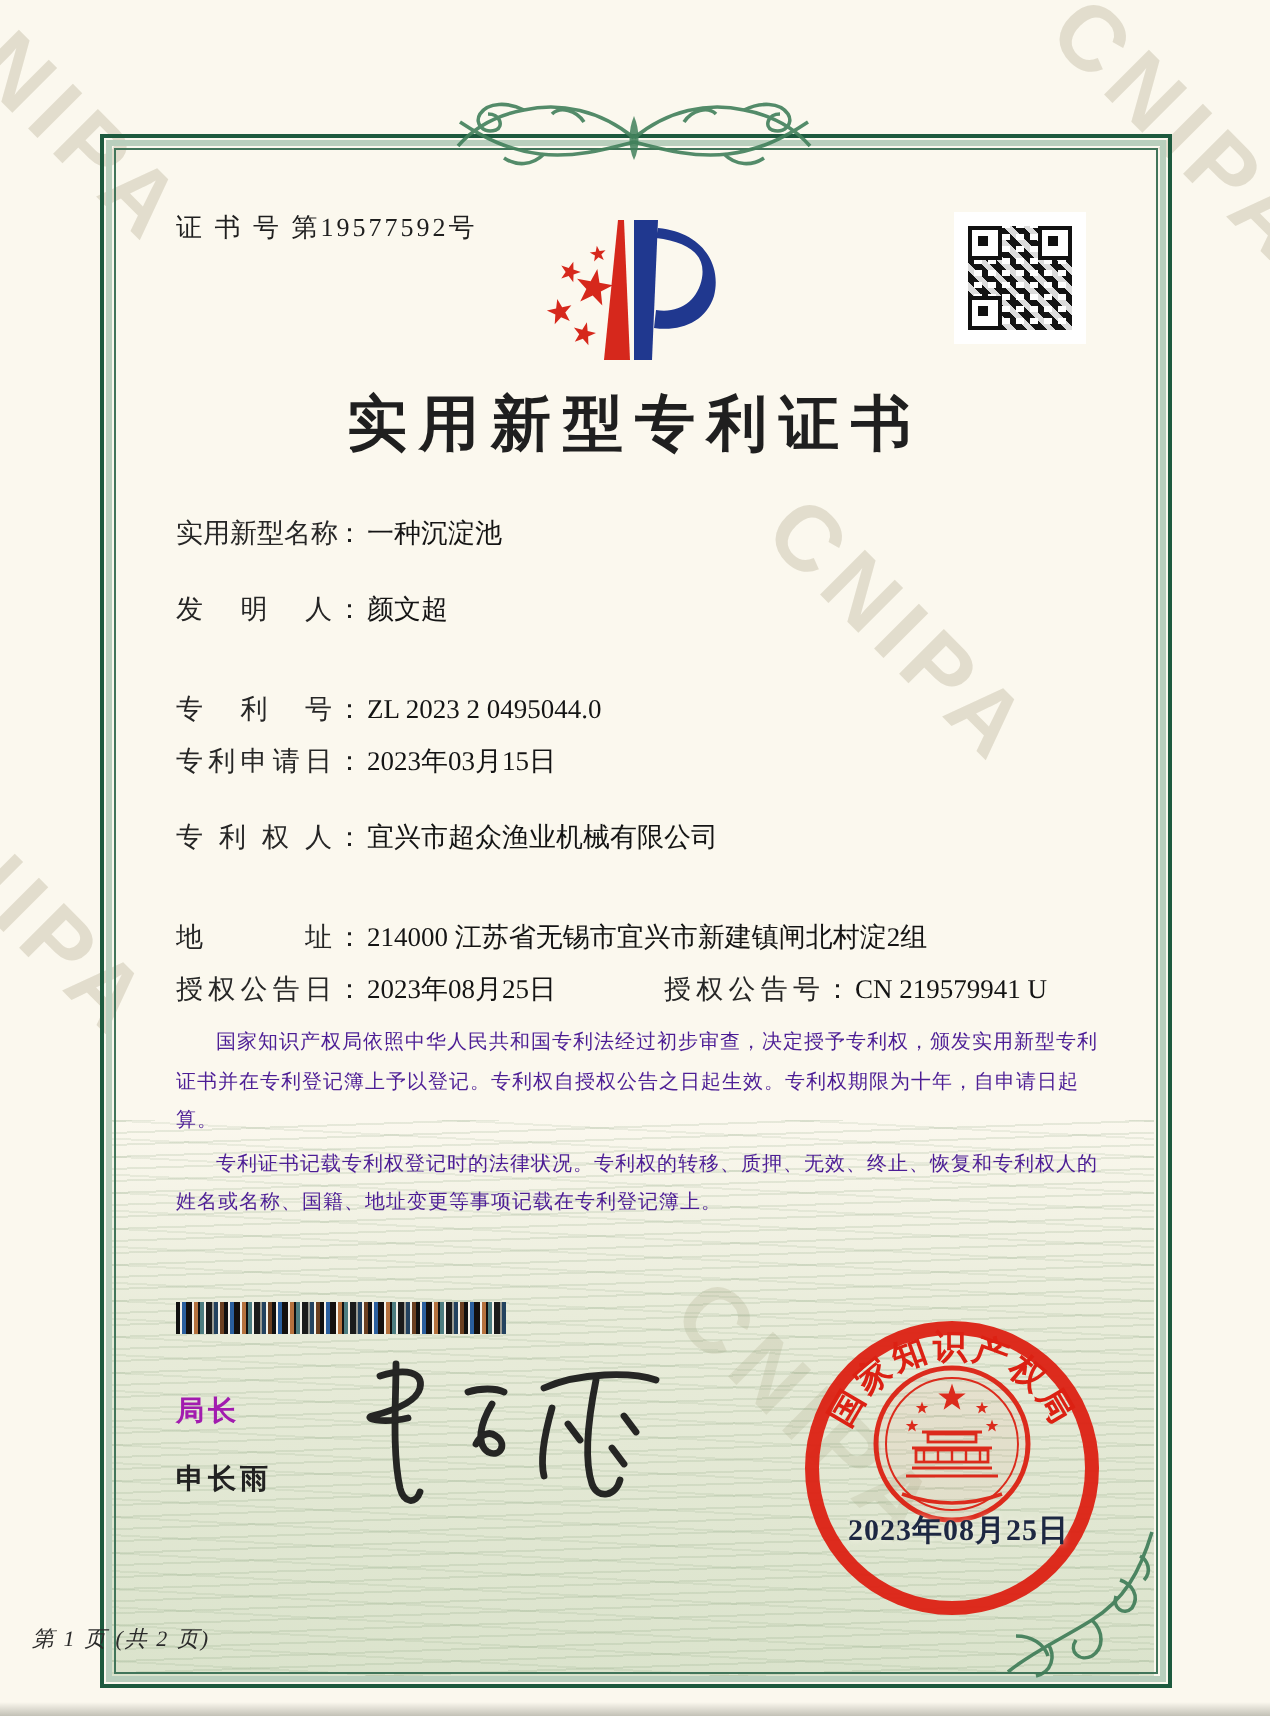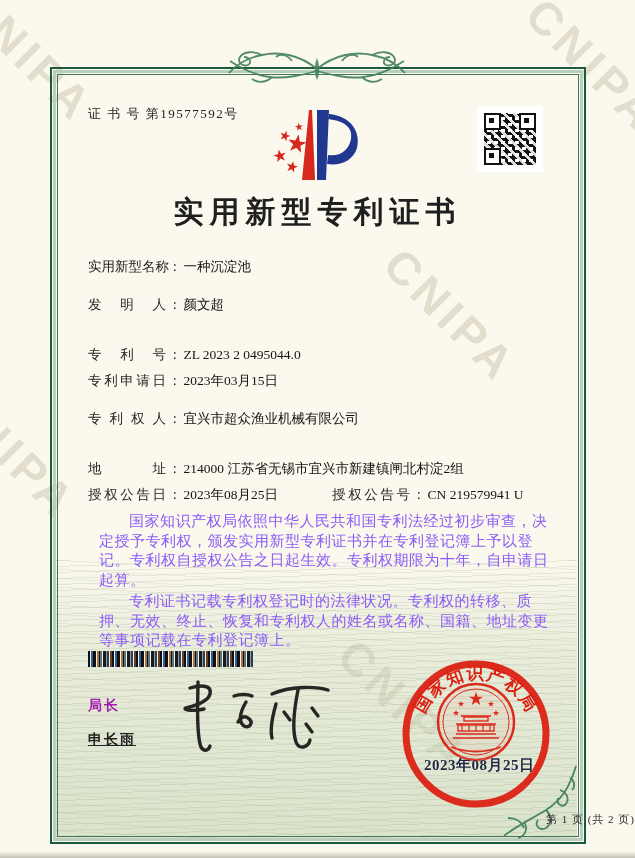--- a/index.html
+++ b/index.html
@@ -45,42 +45,42 @@
          font-size:30px;font-weight:700;letter-spacing:6px;z-index:2;}
 
   .row{position:absolute;left:88px;width:480px;font-size:13.5px;z-index:2;white-space:nowrap;}
   .flabel{display:inline-block;width:78px;text-align:justify;text-align-last:justify;
           vertical-align:top;color:#262626;}
   .colon{margin:0 2px 0 2px;}
   .fvalue{color:#141414;text-align:center;}
   .pair2{position:absolute;left:244px;top:0;}
 
   .paras{position:absolute;left:88px;top:512px;width:464px;z-index:2;}
-  .paras p{margin:0 0 2px 11px;font-size:15px;line-height:19.5px;text-indent:2em;
-           color:#8b5cf6;letter-spacing:0.5px;}
+  .paras p{margin:0 0 2px 0;font-size:10px;line-height:19.5px;text-indent:2em;
+           color:#4c1d95;letter-spacing:0.5px;}
 
   .barcode{position:absolute;left:88px;top:651px;width:165px;height:16px;z-index:2;
       background:repeating-linear-gradient(90deg,
         #101010 0 2px,#f5f2ea 2px 3px,#2a5f9e 3px 5px,#14100e 5px 8px,#f5f2ea 8px 9px,
         #b5713d 9px 11px,#101010 11px 12px,#4d7d80 12px 14px,#f5f2ea 14px 15px,
         #1b1b1b 15px 18px,#9a9a92 18px 19px,#23425f 19px 21px,#f5f2ea 21px 22px,#6b3f20 22px 24px);}
 
   .signer-title{position:absolute;left:88px;top:697px;font:600 14px "Liberation Sans",sans-serif;
                 color:#a21caf;z-index:2;letter-spacing:2px;}
   .signer-name{position:absolute;left:88px;top:731px;font:600 14px "Liberation Sans",sans-serif;
-               color:#222;z-index:2;letter-spacing:2px;text-decoration:underline;}
+               color:#222;z-index:2;letter-spacing:2px;}
   .signature{position:absolute;left:160px;top:678px;z-index:2;}
 
   .seal{position:absolute;left:401px;top:659px;width:150px;height:150px;z-index:3;}
   .seal-date{position:absolute;left:424px;top:756px;z-index:4;font-size:15px;font-weight:600;
              color:#1d2742;letter-spacing:0.5px;white-space:nowrap;
              text-shadow:0 0 3px rgba(250,247,236,0.8);}
 
-  .pagefoot{position:absolute;left:16px;right:0;top:812px;text-align:right;font-size:11px;
-            color:#2b2b2b;letter-spacing:1px;z-index:2;}
+  .pagefoot{position:absolute;left:16px;right:0;top:812px;text-align:left;font-size:11px;
+            color:#2b2b2b;letter-spacing:1px;z-index:2;font-style:italic;}
 </style>
 </head>
 <body>
 
 <div class="page">
 
   <div class="wm" style="left:-55px;top:28px;">CNIPA</div>
   <div class="wm" style="left:510px;top:38px;">CNIPA</div>
   <div class="wm" style="left:368px;top:288px;">CNIPA</div>
   <div class="wm" style="left:-72px;top:425px;">CNIPA</div>

